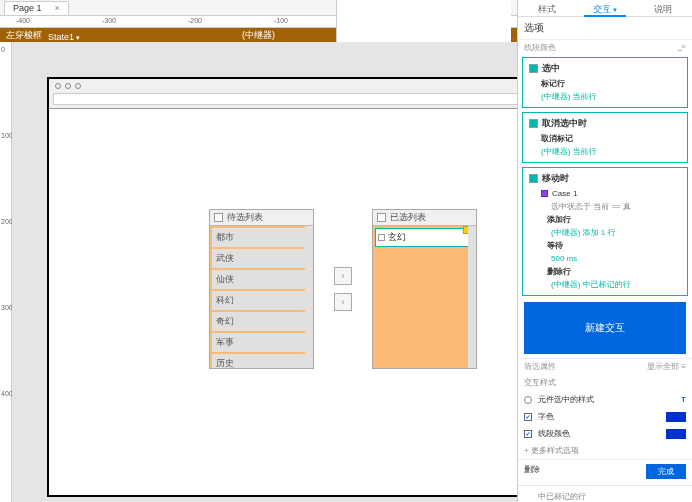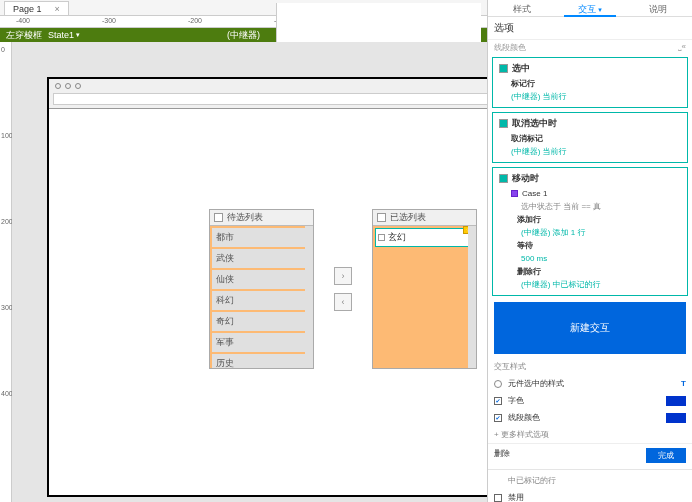--- a/index.html
+++ b/index.html
@@ -1,25 +1,25 @@
 <!DOCTYPE html>
 <html><head>
 <meta charset="utf-8">
 <style>
 *{margin:0;padding:0;box-sizing:border-box;font-family:"Microsoft YaHei",Arial,sans-serif}
 body{width:692px;height:502px;background:#fff;display:flex;overflow:hidden;font-size:9px;color:#333}
 .left{flex:1;display:flex;flex-direction:column;background:#e5e5e5;position:relative}
 .tabbar{height:16px;background:#f5f5f5;border-bottom:1px solid #ccc;display:flex;align-items:center;padding:0 4px}
-.tab{padding:1px 8px;border:1px solid #ccc;border-bottom:none;background:#fff;height:14px;display:flex;align-items:flex-end;gap:13px}
+.tab{padding:1px 8px;border:1px solid #ccc;border-bottom:none;background:#fff;height:14px;display:flex;align-items:center;gap:13px}
 .tab-x{font-family:Arial;color:#888}
 .ruler-h{height:12px;background:#fff;border-bottom:1px solid #ccc;display:flex;position:relative;font-size:7px;color:#666}
 .ruler-h span{position:absolute;top:1px}
 .ruler-v{width:12px;background:#fff;border-right:1px solid #ccc;position:absolute;left:0;top:0;bottom:0;font-size:7px;color:#666}
 .ruler-v span{position:absolute;left:1px;writing-mode:horizontal-tb}
-.titlebar{height:14px;background:#4d7c0f;color:#fff;display:flex;align-items:center;padding:0 6px;position:relative}
+.titlebar{height:14px;background:#a16207;color:#fff;display:flex;align-items:flex-end;padding:0 6px;position:relative}
 .titlebar .mid{position:absolute;left:50%;transform:translateX(-50%)}
 .titlebar .right{margin-left:auto;display:flex;gap:6px}
 .canvas-wrap{flex:1;position:relative;overflow:hidden}
 .canvas{position:absolute;left:12px;top:0;right:0;bottom:0;background:#e5e5e5}
 .mock{position:absolute;left:35px;top:35px;width:480px;height:420px;background:#fff;border:2px solid #000}
 .browser-top{height:30px;border-bottom:1px solid #999;background:#f0f0f0;display:flex;flex-direction:column}
 .traffic{display:flex;gap:4px;padding:4px 6px}
 .dot{width:6px;height:6px;border-radius:50%;border:1px solid #888}
 .addr{height:12px;margin:0 4px 2px;background:#fff;border:1px solid #ccc}
 .board{position:absolute;display:flex;gap:20px;top:130px;left:160px}
@@ -28,21 +28,21 @@
 .list-head::before{content:"";width:7px;height:7px;border:1px solid #999;background:#fff}
 .list-body{flex:1;overflow:auto;padding:2px;background:#fdba74;display:flex;flex-direction:column;gap:2px;position:relative}
 .list-body .sb{position:absolute;right:0;top:0;bottom:0;width:8px;background:#e0e0e0}
 .item{padding:3px 4px;background:#e0e0e0;color:#555}
 .sel-item{display:flex;align-items:center;gap:3px;padding:2px;background:#fff;border:1px solid #00b8a9;position:relative}
 .chk{width:7px;height:7px;border:1px solid #999;background:#fff}
 .yb{position:absolute;right:2px;top:-3px;width:8px;height:8px;background:#ffcc00;border:1px solid #cc9900;font-size:6px;text-align:center;line-height:6px}
 .mid-btns{display:flex;flex-direction:column;gap:8px;justify-content:center}
 .arrow-btn{width:18px;height:18px;border:1px solid #aaa;background:#f5f5f5;display:flex;align-items:center;justify-content:center;color:#888}
 
-.right{width:205px;background:#fff;border-left:1px solid #ccc;display:flex;flex-direction:column;overflow:auto}
+.right{width:175px;background:#fff;border-left:1px solid #ccc;display:flex;flex-direction:column;overflow:auto}
 .rtabs{height:18px;display:flex;border-bottom:1px solid #ddd}
 .rtab{flex:1;text-align:center;padding-top:3px;color:#666;position:relative}
 .rtab.active{color:#0088ff}
 .rtab.active::after{content:"";position:absolute;bottom:-1px;left:8px;right:8px;height:2px;background:#0088ff}
 .rtab .dd{font-size:7px;margin-left:2px}
 .section-title{padding:4px 6px;font-size:10px}
 .thin{padding:2px 6px;font-size:8px;color:#999;display:flex;justify-content:space-between;border-top:1px solid #eee}
 .ibox{border:1px solid #00b8a9;margin:2px 4px;padding:4px 6px}
 .ibox .h{display:flex;align-items:center;gap:4px;font-size:9px;margin-bottom:2px}
 .ibox .h::before{content:"";width:7px;height:7px;border:1px solid #999;background:#00b8a9}
@@ -185,20 +185,24 @@
     <div class="ind bold" style="padding-left:18px">添加行</div>
     <div class="ind teal" style="padding-left:22px">(中继器) 添加 1 行</div>
     <div class="ind bold" style="padding-left:18px">等待</div>
     <div class="ind teal" style="padding-left:22px">500 ms</div>
     <div class="ind bold" style="padding-left:18px">删除行</div>
     <div class="ind teal" style="padding-left:22px">(中继器) 中已标记的行</div>
   </div>
 
   <div class="big-btn">新建交互</div>
 
+  <div class="thin">
+      <span>筛选属性</span>
+      <span><span>显示全部</span> ≡</span>
+    </div>
   <div class="prop-row gray">交互样式</div>
   <div class="prop-row">
     <span class="radio"></span>
     <span>元件选中的样式</span>
     <span class="tflag">T</span>
   </div>
   <div class="prop-row">
     <span class="cb on"></span>
     <span>字色</span>
     <span class="sw"></span>

